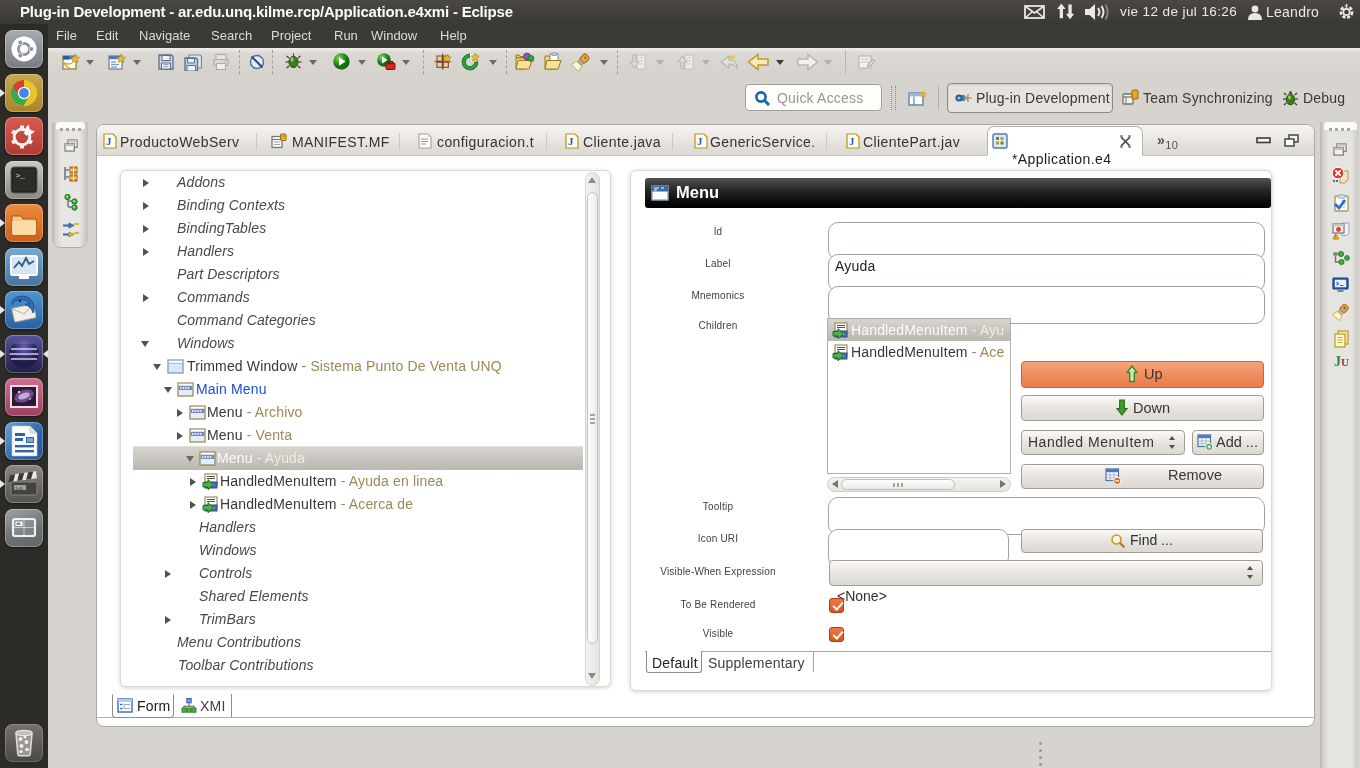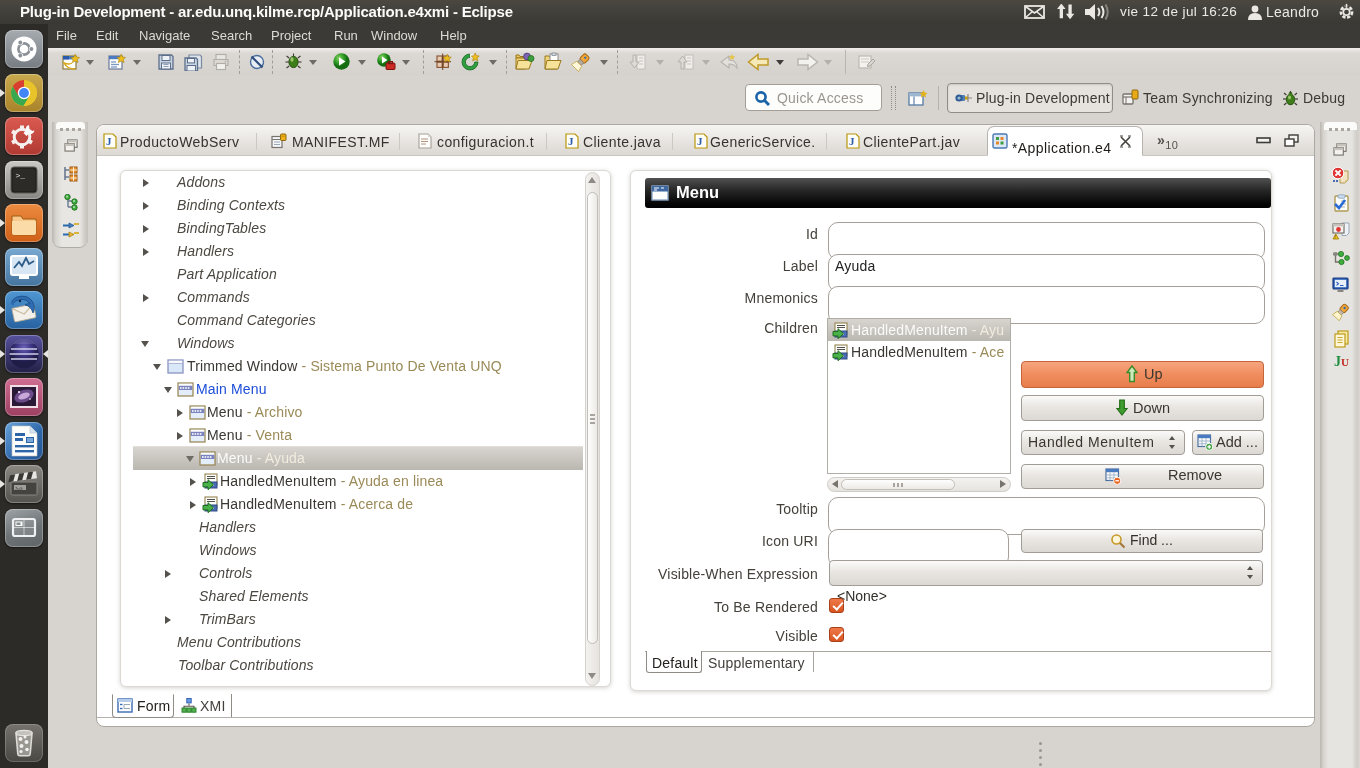--- a/index.html
+++ b/index.html
@@ -28,21 +28,21 @@
 .tab{position:absolute;font-size:14px;letter-spacing:.4px;color:#36332e;white-space:nowrap;}
 .tabsep{position:absolute;top:133px;height:17px;width:1px;background:#ccc8c2;}
 #activetab{position:absolute;left:987px;top:126px;width:156px;height:30px;background:#fff;border:1px solid #b7b3ad;border-bottom:1px solid #fff;border-radius:7px 7px 0 0;}
 .panel{position:absolute;background:#fff;border:1px solid #dcd9d4;border-radius:6px;box-shadow:0 1px 4px rgba(130,125,118,.35);}
 .trow{position:absolute;height:23px;font-size:14px;letter-spacing:.15px;color:#4c4841;white-space:nowrap;}
 .trow .lbl{position:absolute;top:3px;}
 .it{font-style:italic;}
 .olv{color:#9a8a57;}
 .tarr{position:absolute;width:0;height:0;border-top:4px solid transparent;border-bottom:4px solid transparent;border-left:6px solid #55524d;}
 .tarrd{position:absolute;width:0;height:0;border-left:4.5px solid transparent;border-right:4.5px solid transparent;border-top:6px solid #55524d;}
-.flabel{position:absolute;font-size:14px;letter-spacing:.2px;color:#44403a;text-align:right;width:200px;}
+.flabel{position:absolute;font-size:10px;letter-spacing:.2px;color:#44403a;text-align:center;width:200px;}
 .field{position:absolute;height:38px;background:#fff;border:1px solid #a5a099;border-radius:10px;font-size:14px;letter-spacing:.2px;color:#222;}
 .field .v{position:absolute;left:6px;top:3px;}
 .btn{position:absolute;background:linear-gradient(#fbfaf9,#e9e6e2 45%,#dcd8d3);border:1px solid #a19c95;border-radius:4px;font-size:14px;color:#33302b;}
 .chk{position:absolute;width:15px;height:15px;border-radius:3px;background:linear-gradient(#ee7a49,#d9541f);border:1px solid #a8401a;}
 .chk:after{content:"";position:absolute;left:2.5px;top:3px;width:8px;height:4px;border-left:2px solid #fff;border-bottom:2px solid #fff;transform:rotate(-48deg);}
 .btab{position:absolute;font-size:14px;letter-spacing:.2px;color:#33302b;}
 </style></head>
 <body>
 
 <div id="topbar">
@@ -561,21 +561,21 @@
 <div class="tab" style="left:863px;top:134px">ClientePart.jav</div>
 <svg class="abs" style="left:992px;top:133px" width="16" height="16" viewBox="0 0 16 16">
     <rect x="1" y="1" width="14" height="14" rx="1.5" fill="#dce8f5" stroke="#4a7ab2" stroke-width="1.4"></rect>
     <g>
       <rect x="4" y="4" width="3" height="3" fill="#3f9e3f"></rect>
       <rect x="8.5" y="4" width="3" height="3" fill="#e8872a"></rect>
       <rect x="4" y="8.5" width="3" height="3" fill="#e8872a"></rect>
       <rect x="8.5" y="8.5" width="3" height="3" fill="#3f9e3f"></rect>
     </g>
   </svg>
-<div class="tab" style="left:1012px;top:140px;color:#1d1b18">*Application.e4</div>
+<div class="tab" style="left:1012px;top:151px;color:#1d1b18">*Application.e4</div>
 <svg class="abs" style="left:1119px;top:135px" width="13" height="13" viewBox="0 0 13 13">
     <g stroke="#44413c" stroke-width="1.6" fill="none">
       <path d="M2 2 L11 11 M11 2 L2 11"></path>
       <path d="M1 1 h3 M9 1 h3 M1 12 h3 M9 12 h3" stroke-width="1"></path>
     </g>
   </svg>
 <div class="tab" style="left:1157px;top:132px;font-weight:bold;color:#55524c">»<span style="font-size:11px;font-weight:normal;vertical-align:-4px">10</span></div>
 <svg class="abs" style="left:1256px;top:137px" width="16" height="7" viewBox="0 0 16 7">
     <rect x="1" y="1" width="13" height="4.5" fill="#f4f2ef" stroke="#3e3c38" stroke-width="1.6"></rect>
   </svg>
@@ -598,21 +598,21 @@
     </div>
 <div class="trow" style="left:143px;top:217px">
       <div class="tarr" style="left:0;top:8px"></div>
       <div class="lbl it" style="left:34px">BindingTables</div>
     </div>
 <div class="trow" style="left:143px;top:240px">
       <div class="tarr" style="left:0;top:8px"></div>
       <div class="lbl it" style="left:34px">Handlers</div>
     </div>
 <div class="trow" style="left:143px;top:263px">
-      <div class="lbl it" style="left:34px">Part Application</div>
+      <div class="lbl it" style="left:34px">Part Descriptors</div>
     </div>
 <div class="trow" style="left:143px;top:286px">
       <div class="tarr" style="left:0;top:8px"></div>
       <div class="lbl it" style="left:34px">Commands</div>
     </div>
 <div class="trow" style="left:143px;top:309px">
       <div class="lbl it" style="left:34px">Command Categories</div>
     </div>
 <div class="trow" style="left:141px;top:332px">
       <div class="tarrd" style="left:0;top:9px"></div>

